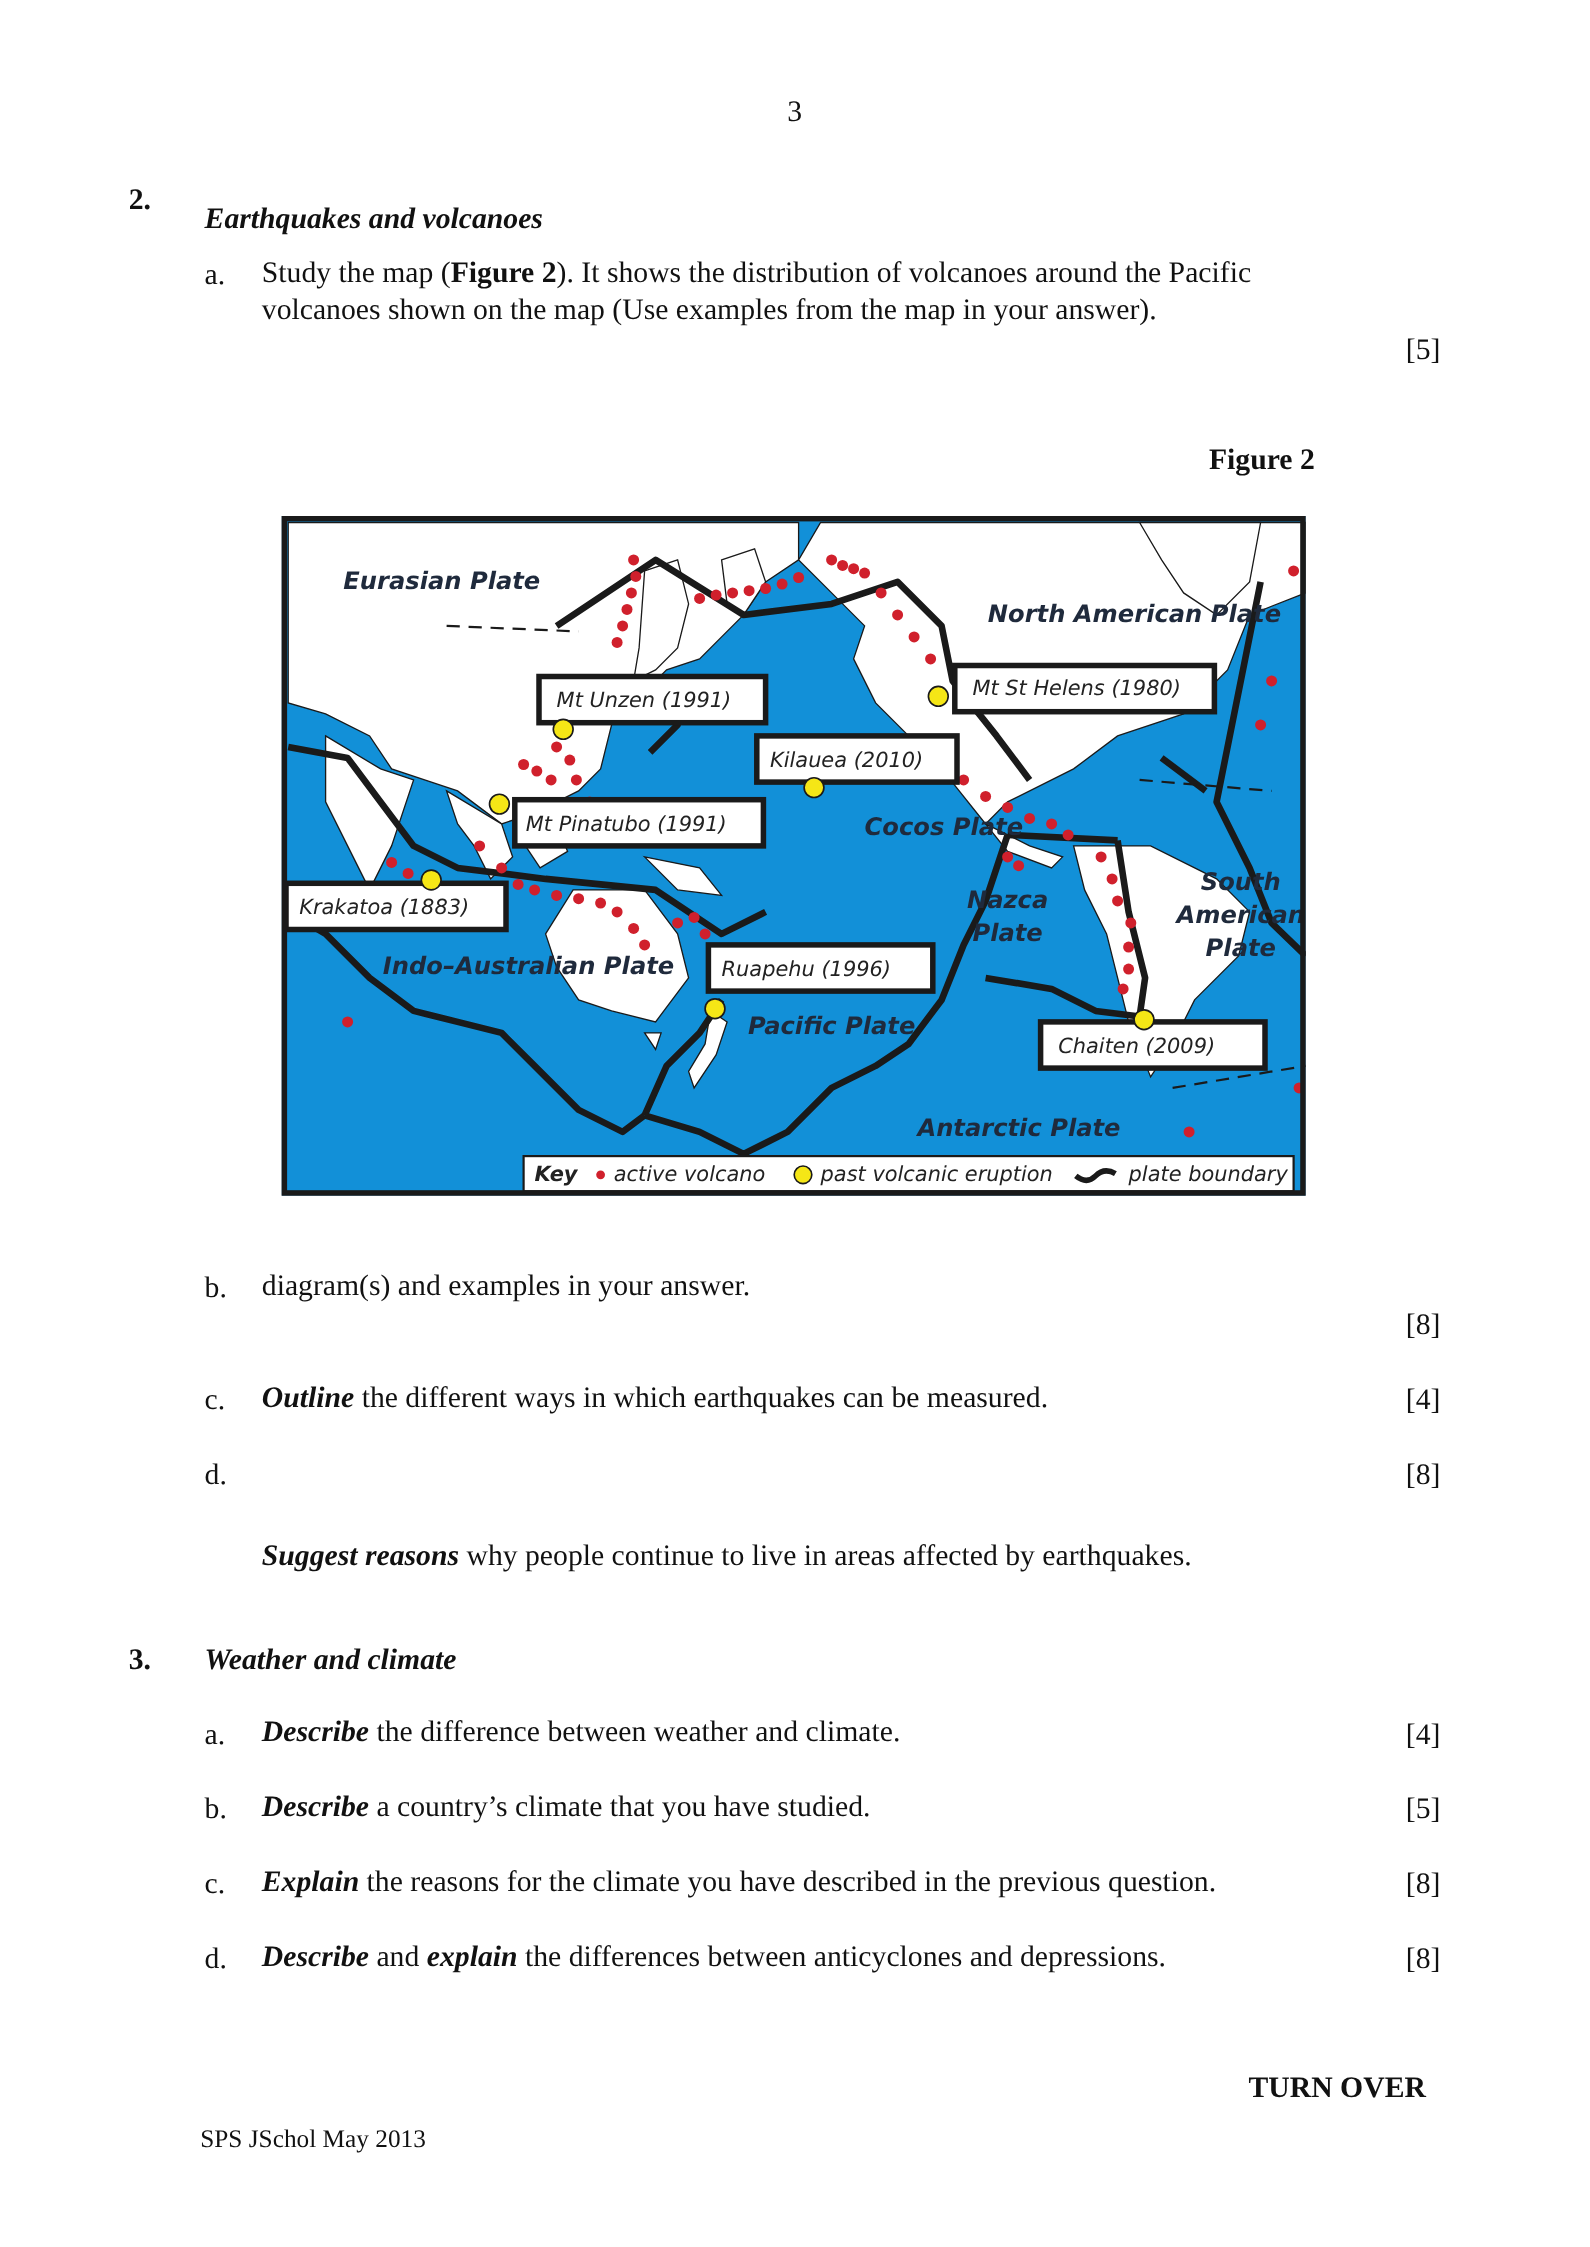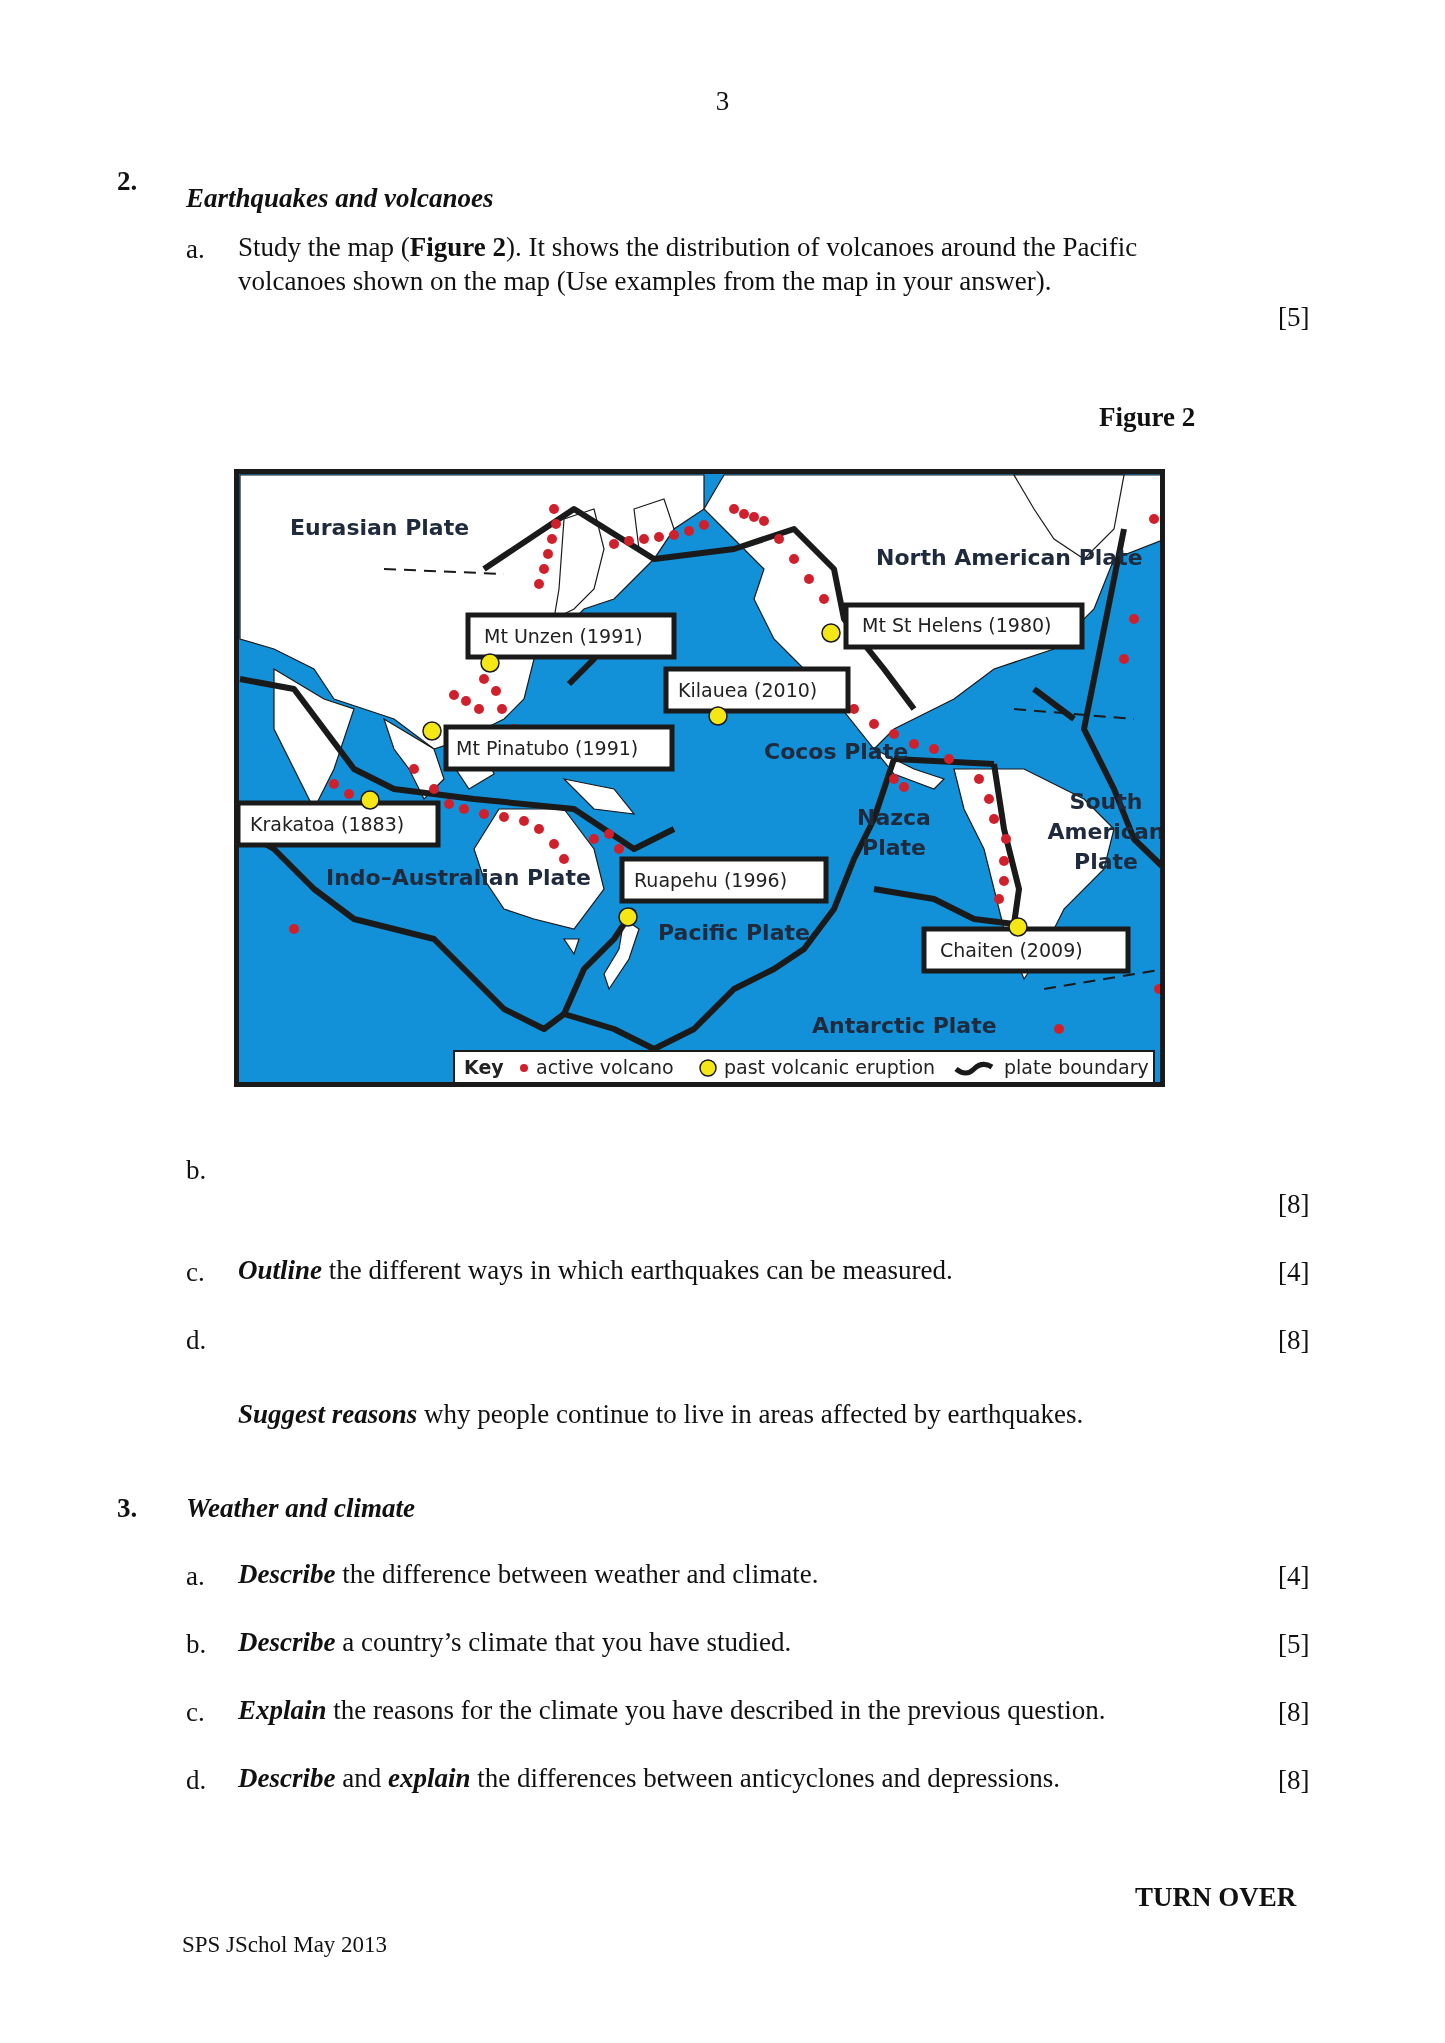--- a/index.html
+++ b/index.html
@@ -10,21 +10,21 @@
   .qnum{left:117px;font-weight:bold;font-size:27px;}
   .qtitle{left:186px;font-style:italic;font-weight:bold;font-size:27px;}
   .letter{left:186px;font-size:27px;}
   .body{left:238px;font-size:27px;line-height:34px;}
   .marks{left:1278px;font-size:27px;}
   .bi{font-weight:bold;font-style:italic;}
   .figure-caption{left:1099px;font-weight:bold;font-size:27px;}
   .turn{left:1135px;font-weight:bold;font-size:27px;}
   .footer{left:138px;font-size:23px;margin-left:44px;}
 
-  #map{position:absolute;left:234px;top:469px;width:956px;height:618px;}
+  #map{position:absolute;left:256px;top:469px;width:956px;height:618px;font-style:italic;}
   #map svg{display:block;}
   .mlabel{font-family:"DejaVu Sans","Liberation Sans",sans-serif;font-weight:bold;font-size:22px;fill:#1f2a3c;}
   .mbox-text{font-family:"DejaVu Sans","Liberation Sans",sans-serif;font-size:19px;fill:#222;}
   .key-text{font-family:"DejaVu Sans","Liberation Sans",sans-serif;font-size:19px;fill:#222;}
 </style>
 </head>
 <body>
 
 <div class="abs page-num">3</div>
 
@@ -222,20 +222,21 @@
     <path d="M722,600 Q732,608 740,600 Q748,592 758,598" fill="none" stroke="#1a1a1a" stroke-width="5"></path>
     <text class="key-text" x="770" y="605">plate boundary</text>
   </g>
 
   <rect x="2" y="2" width="927" height="614" fill="none" stroke="#1a1a1a" stroke-width="6"></rect>
 </svg>
 </div>
 
 <div class="abs letter" style="top:1155px">b.</div>
 <div class="abs body" style="top:1151px">
+  <div>diagram(s) and examples in your answer.</div>
 </div>
 <div class="abs marks" style="top:1189px">[8]</div>
 
 <div class="abs letter" style="top:1257px">c.</div>
 <div class="abs body" style="top:1253px"><span class="bi">Outline</span><span> the different ways in which earthquakes can be measured.</span></div>
 <div class="abs marks" style="top:1257px">[4]</div>
 
 <div class="abs letter" style="top:1325px">d.</div>
 <div class="abs body" style="top:1397px"><span class="bi">Suggest reasons</span><span> why people continue to live in areas affected by earthquakes.</span></div>
 <div class="abs marks" style="top:1325px">[8]</div>

